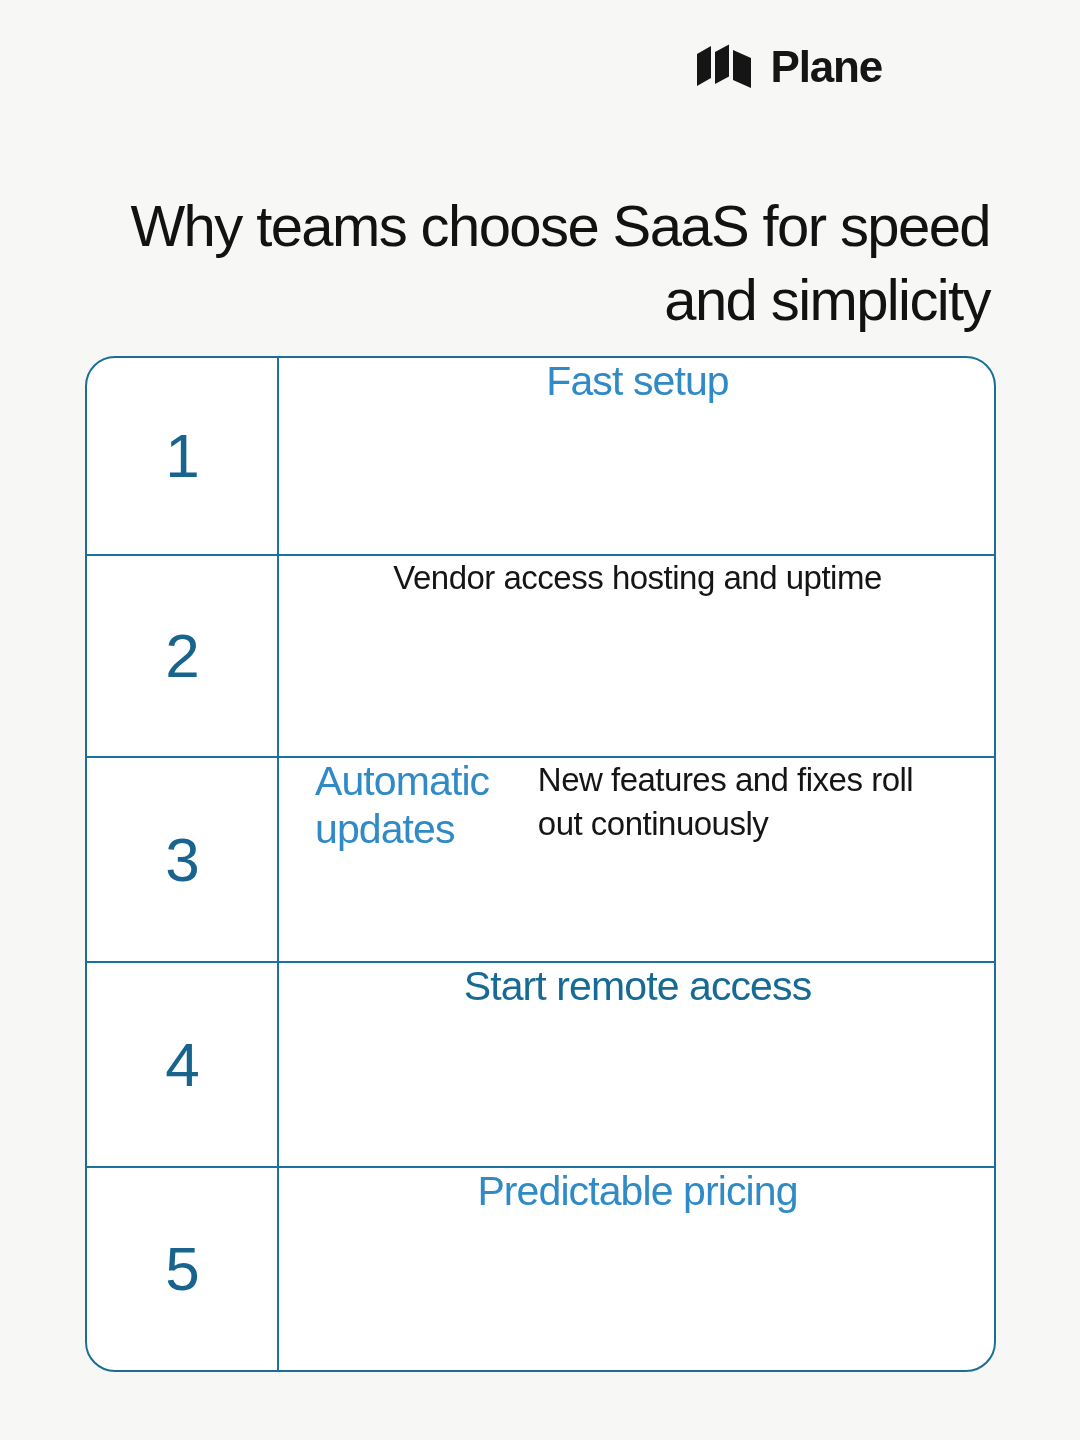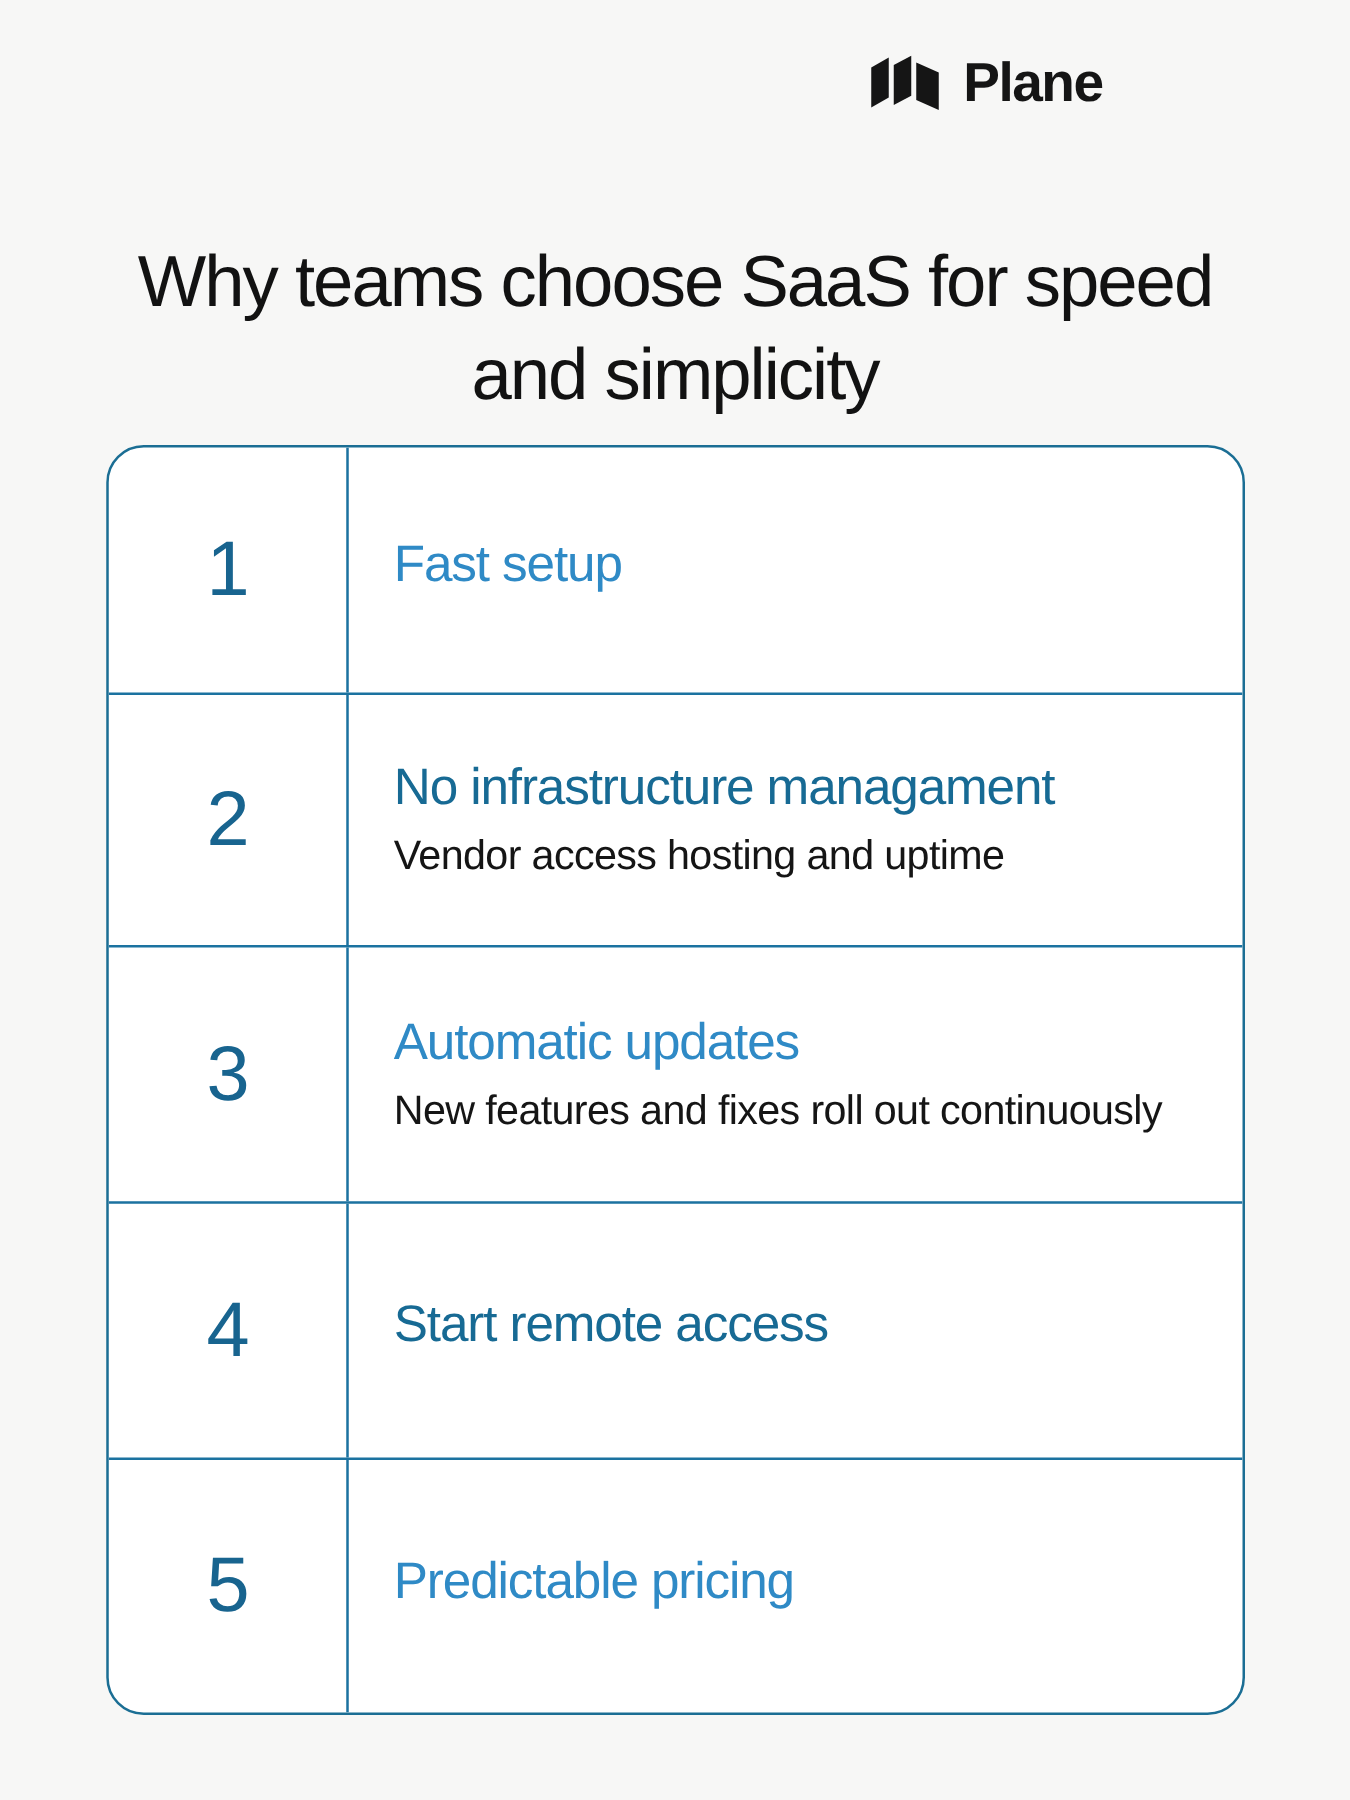--- a/index.html
+++ b/index.html
@@ -42,21 +42,21 @@
     color: #151515;
     line-height: 1;
   }
 
   
   .headline {
     position: absolute;
     top: 150px;
     left: 90px;
     width: 900px;
-    text-align: center;
+    text-align: right;
     font-size: 58px;
     line-height: 1.27;
     font-weight: 400;
     letter-spacing: -1.6px;
     color: #121212;
   }
 
   
   .table-card {
     position: absolute;
@@ -98,21 +98,21 @@
     line-height: 1;
     color: #18648f;
     letter-spacing: -1px;
   }
 
   .row-body {
     flex: 1 1 auto;
     box-sizing: border-box;
     padding: 0 34px 0 36px;
     display: flex;
-    flex-direction: column;
+    flex-direction: row;
     justify-content: center;
   }
   .row-title {
     font-size: 41px;
     font-weight: 400;
     line-height: 1.16;
     letter-spacing: -0.9px;
     margin-bottom: 9px;
   }
   .row-title.light {
@@ -163,21 +163,20 @@
       <div class="row-body">
         <div class="row-title light">Fast setup</div>
       </div>
     </div>
 
     <div class="row r2">
       <div class="row-num-cell">
         <span class="row-num">2</span>
       </div>
       <div class="row-body">
-        <div class="row-title dark">No infrastructure managament</div>
         <div class="row-desc">Vendor access hosting and uptime</div>
       </div>
     </div>
 
     <div class="row r3">
       <div class="row-num-cell">
         <span class="row-num">3</span>
       </div>
       <div class="row-body">
         <div class="row-title light">Automatic updates</div>

